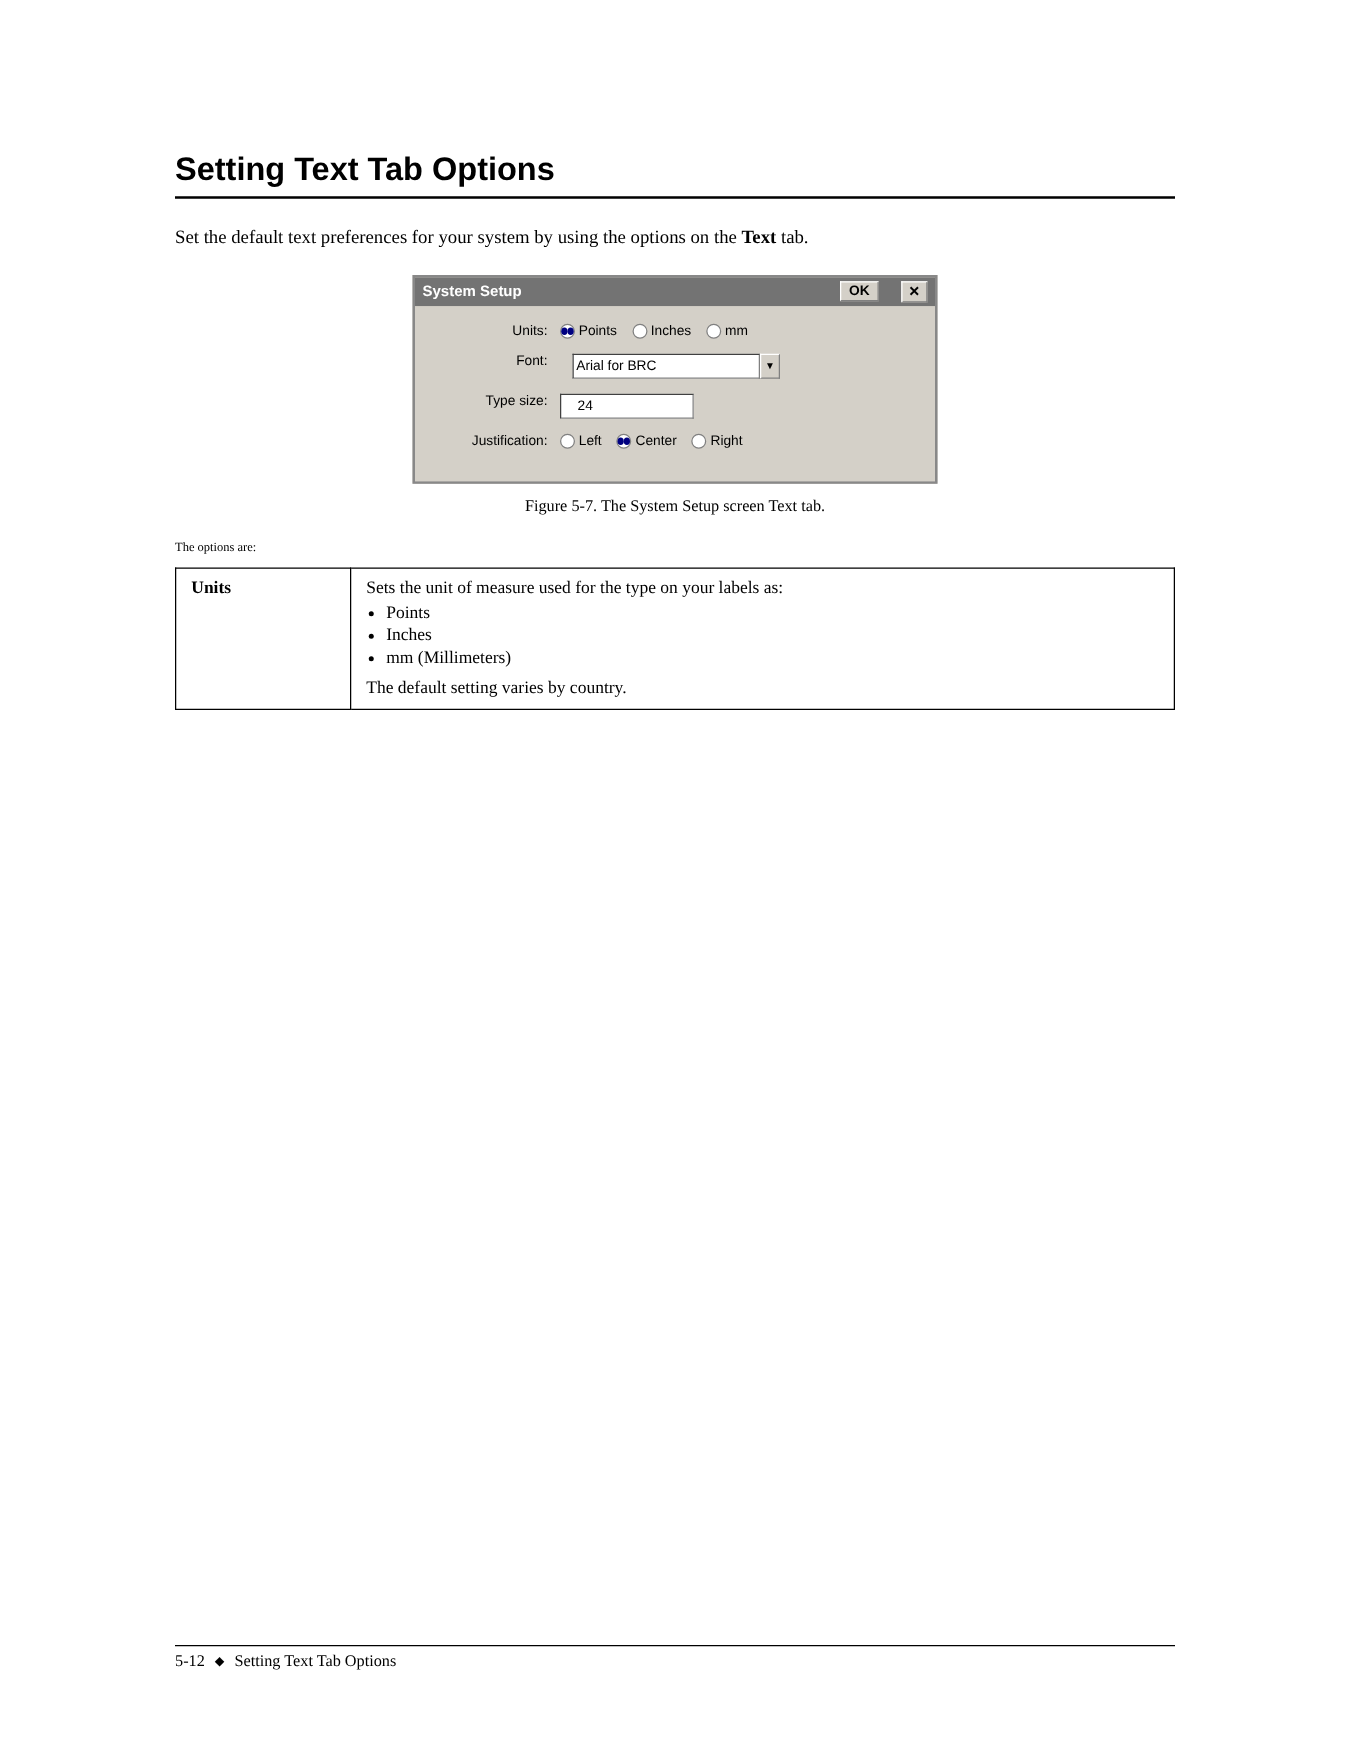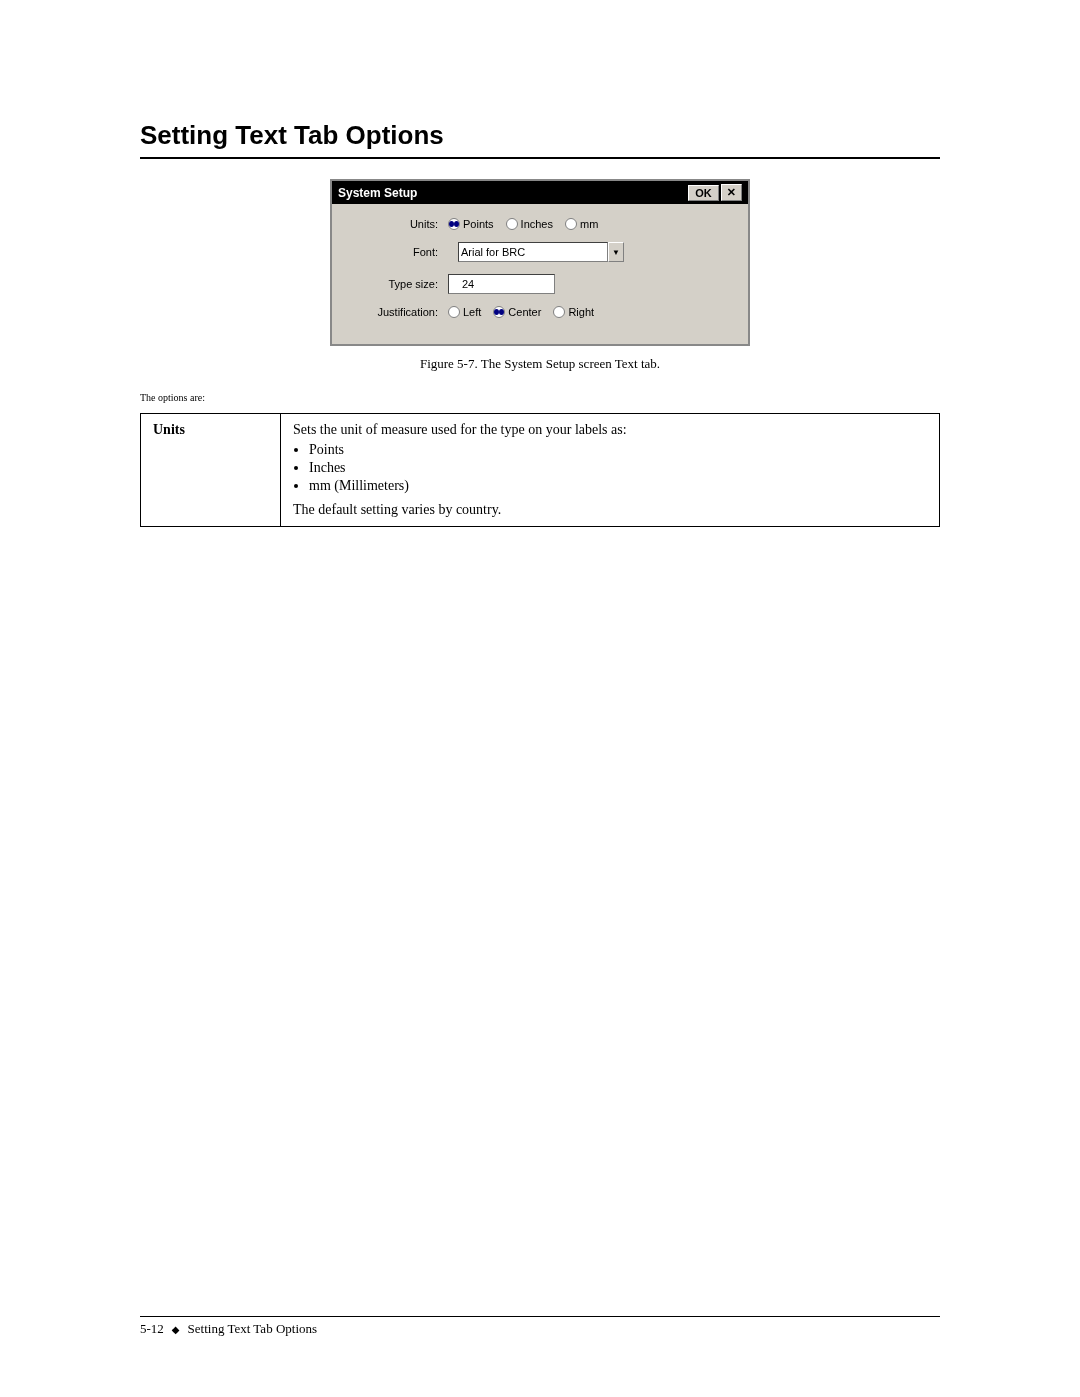--- a/index.html
+++ b/index.html
@@ -42,34 +42,34 @@
     .dialog-container {
       margin: 0 auto 10px auto;
       width: 420px;
       border: 2px solid #888;
       background: #d4d0c8;
       font-family: "MS Sans Serif", Arial, sans-serif;
       font-size: 12px;
     }
 
     .dialog-titlebar {
-      background: #000000;
+      background: #737373;
       color: #ffffff;
       font-size: 12px;
       font-weight: bold;
       padding: 3px 6px;
       display: flex;
       align-items: center;
       justify-content: space-between;
     }
 
     .dialog-titlebar-buttons {
       display: flex;
       align-items: center;
-      gap: 2px;
+      gap: 18px;
     }
 
     .dialog-btn-ok {
       background: #d4d0c8;
       color: #000;
       border: 1px solid #fff;
       border-right-color: #808080;
       border-bottom-color: #808080;
       font-size: 11px;
       font-weight: bold;
@@ -132,21 +132,20 @@
     }
 
     
     .dialog-body {
       padding: 14px 16px;
       background: #d4d0c8;
     }
 
     .form-row {
       display: flex;
-      align-items: center;
       margin-bottom: 12px;
     }
 
     .form-label {
       width: 90px;
       text-align: right;
       margin-right: 10px;
       font-size: 11px;
       color: #000;
     }
@@ -306,20 +305,23 @@
       font-size: 10px;
     }
   </style>
 </head>
 <body>
 
 <div class="page-content">
 
   <h1 class="section-heading">Setting Text Tab Options</h1>
 
+  <p class="intro-text">
+    <span>Set the default text preferences for your system by using the options on the </span><strong>Text</strong><span> tab.</span>
+  </p>
 
   <div class="dialog-container">
 
     <div class="dialog-titlebar">
       <span>System Setup</span>
       <div class="dialog-titlebar-buttons">
         <button class="dialog-btn-ok">OK</button>
         <button class="dialog-btn-close">✕</button>
       </div>
     </div>

